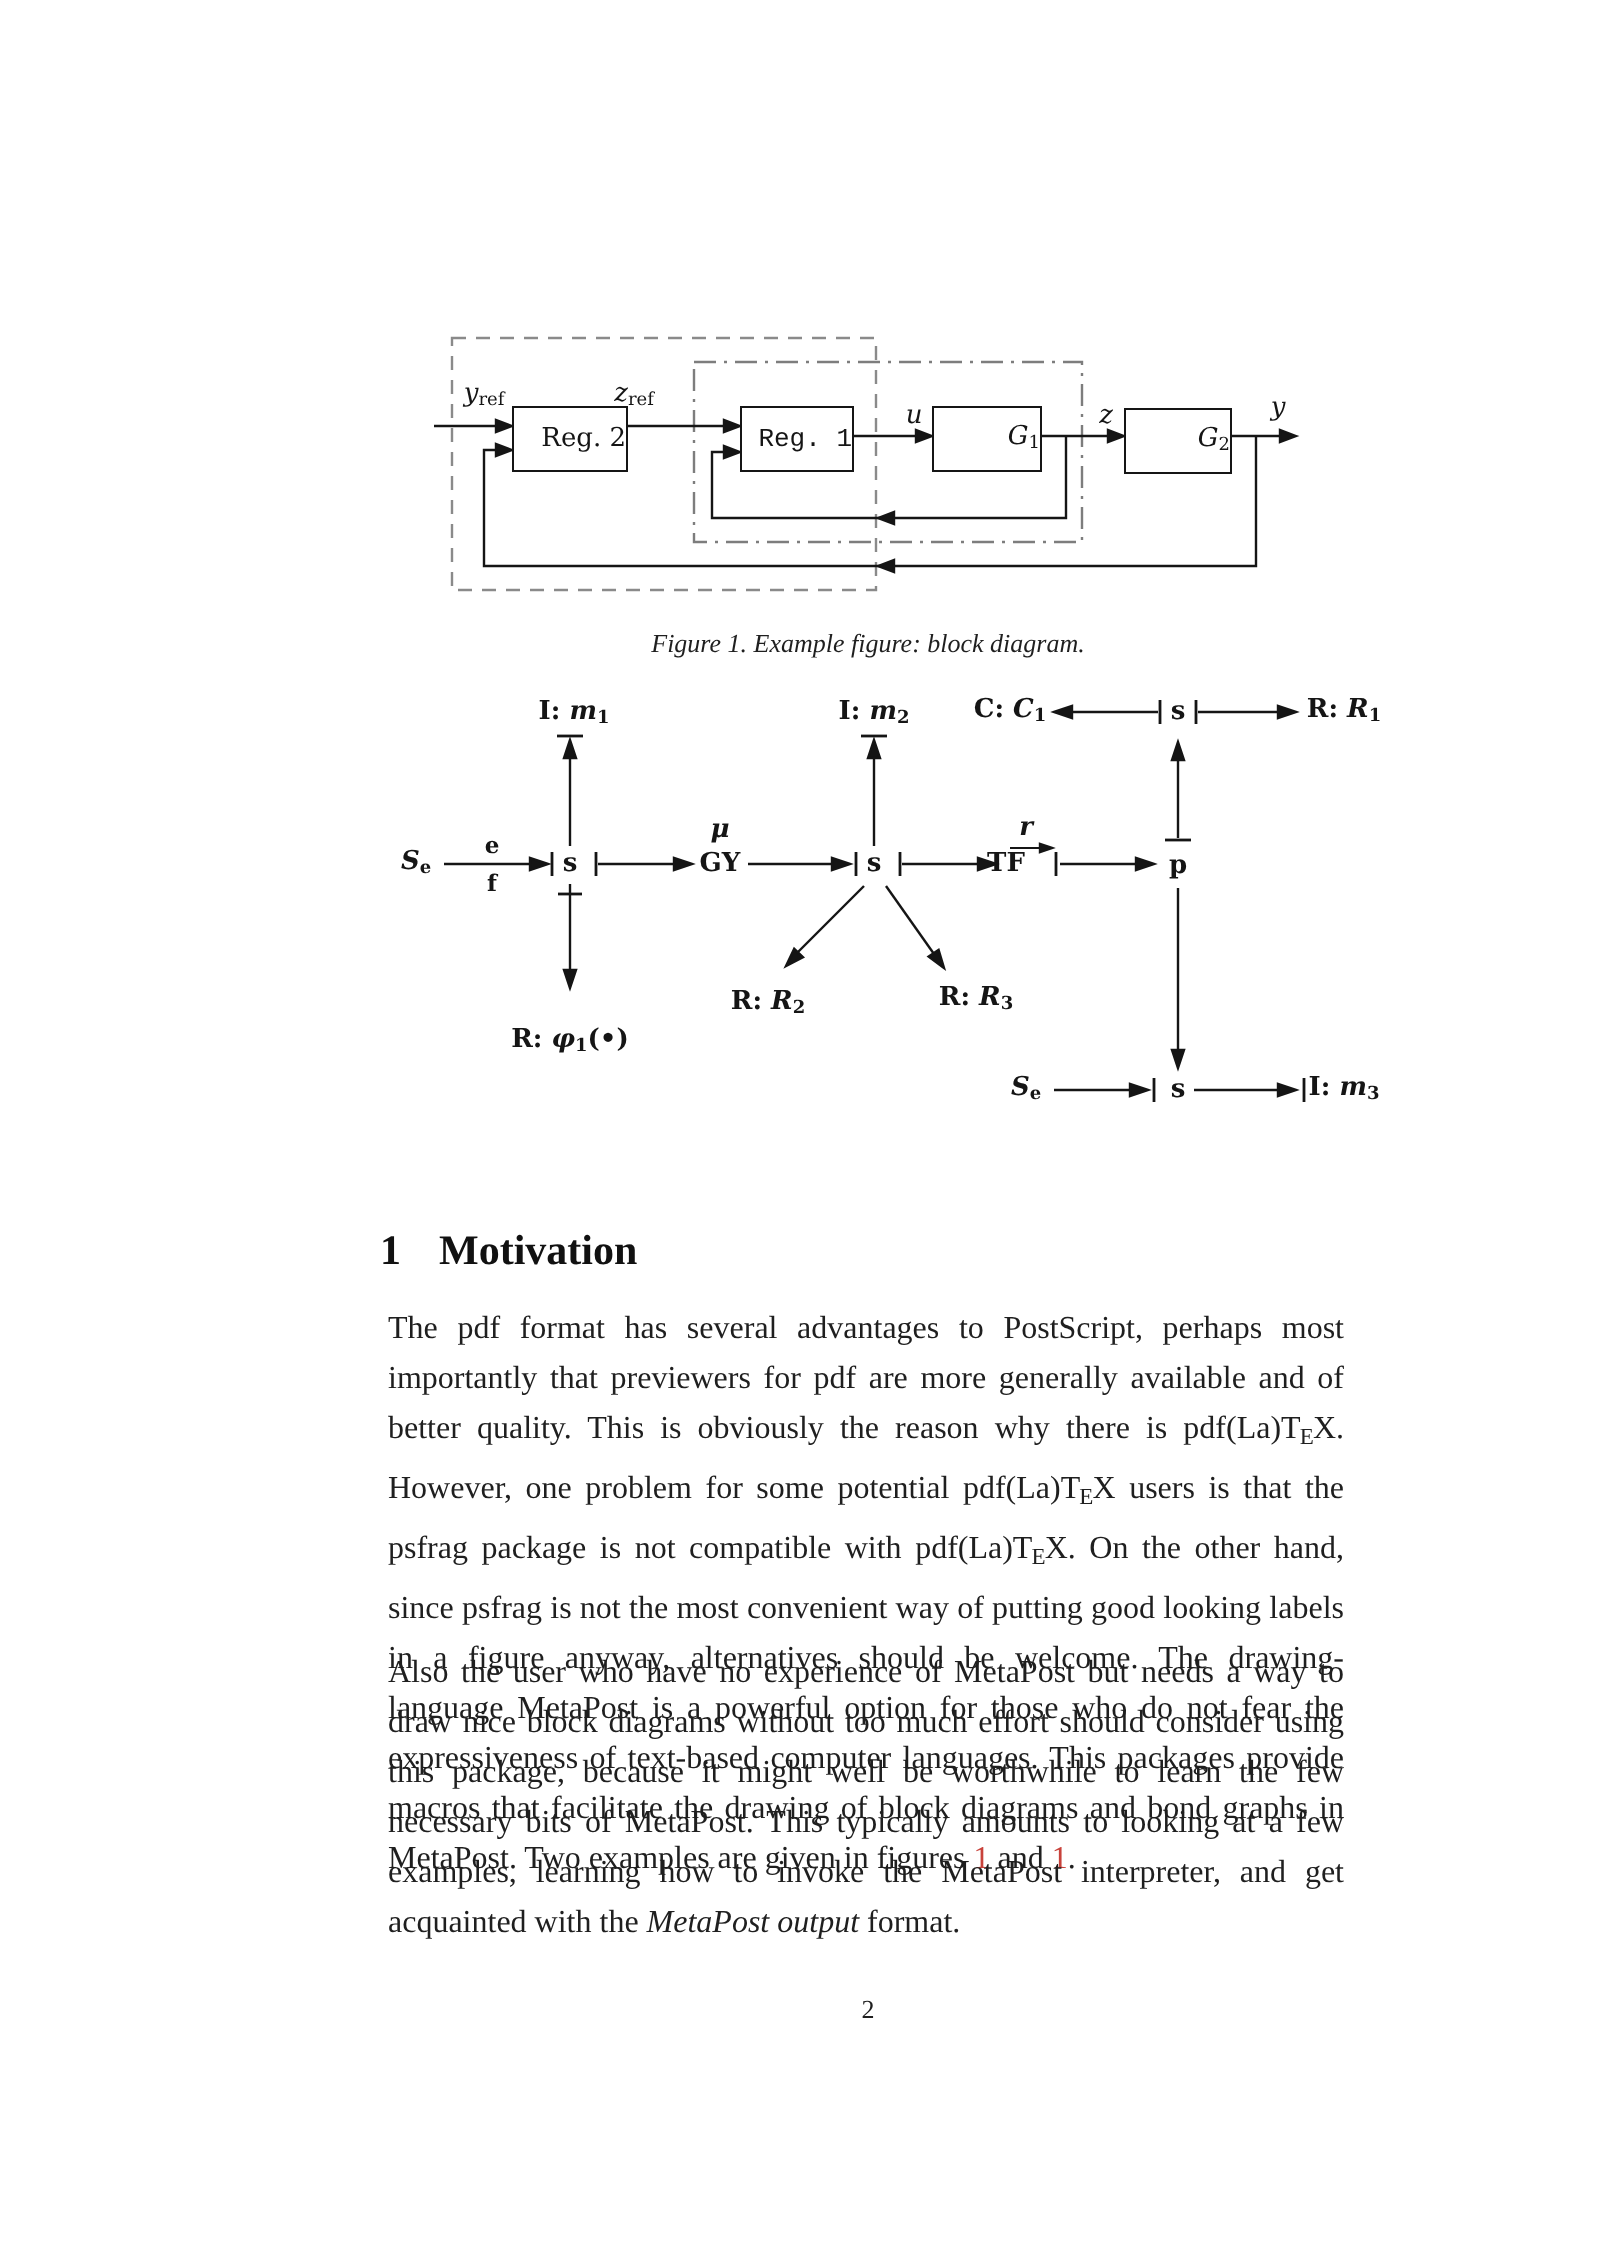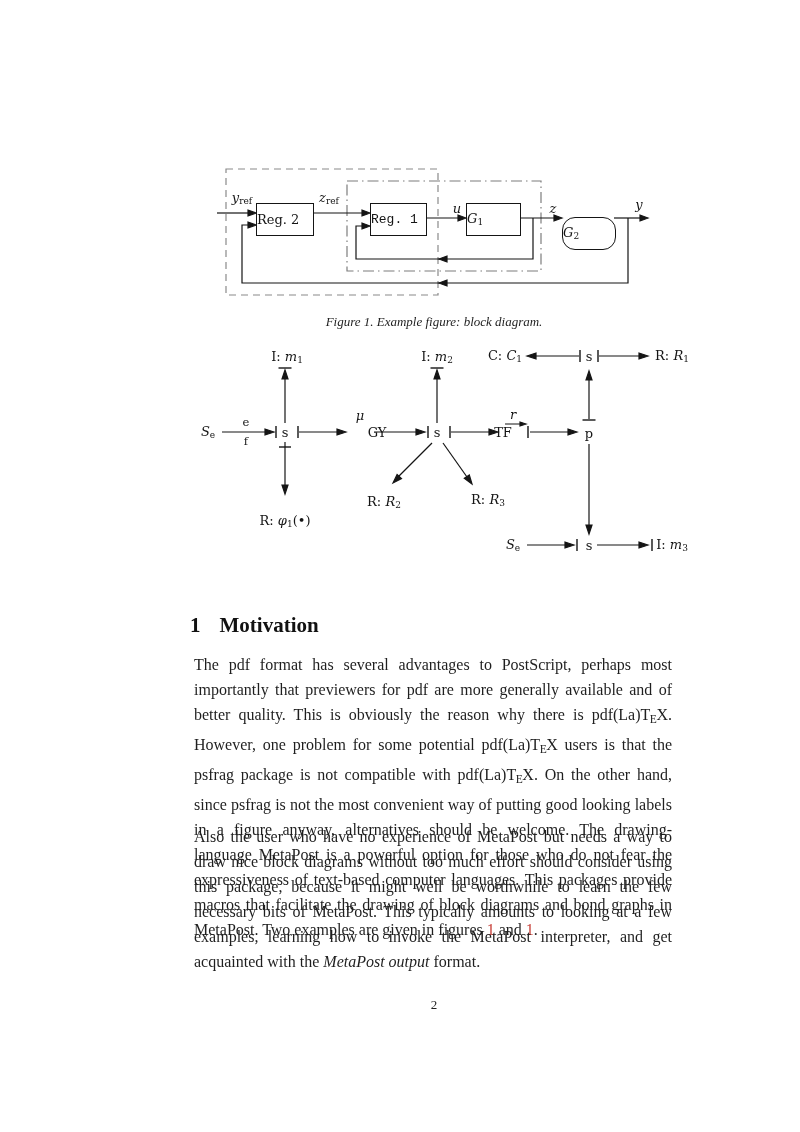--- a/index.html
+++ b/index.html
@@ -7,21 +7,21 @@
         font-family:"Liberation Serif","DejaVu Serif",serif;color:#1f1f1f;}
   svg{position:absolute;left:0;top:0;overflow:visible;}
   .fig{position:absolute;}
   
   .lbl{position:absolute;transform:translate(-50%,-50%);white-space:nowrap;
        font-family:"DejaVu Serif","Liberation Serif",serif;font-size:13px;color:#151515;line-height:1;}
   .lbl .v{font-style:italic;}
   .lbl sub{font-size:9px;font-style:normal;line-height:1;vertical-align:-2px;}
   
   .blk{position:absolute;border:1.3px solid #151515;background:#fff;display:flex;
-       align-items:center;justify-content:flex-start;font-family:"DejaVu Serif",serif;
+       align-items:center;justify-content:flex-end;font-family:"DejaVu Serif",serif;
        font-size:13px;color:#151515;}
   .caption{position:absolute;left:195px;width:478px;text-align:center;font-style:italic;
            font-size:13px;color:#1f1f1f;}
   .heading{position:absolute;left:190px;top:613px;font-size:21px;font-weight:bold;color:#111;}
   .heading .num{margin-right:19px;}
   .para{position:absolute;left:194px;width:478px;text-align:justify;
         font-size:16px;line-height:25px;color:#1f1f1f;}
   .para .link{color:#c8423b;}
   .para .it{font-style:italic;}
   .para .texE{font-size:0.72em;vertical-align:-0.26em;margin:0 -0.04em;}
@@ -63,34 +63,34 @@
 
     <div class="blk" style="left:41px;top:38px;width:56px;height:31px;">
       <span>Reg. 2</span>
     </div>
     <div class="blk" style="left:155px;top:38px;width:55px;height:31px;font-family:Liberation Mono, monospace;">
       <span>Reg. 1</span>
     </div>
     <div class="blk" style="left:251px;top:38px;width:53px;height:31px;">
       <span class="lbl" style="position:static;transform:none;"><span class="v">G</span><sub>1</sub></span>
     </div>
-    <div class="blk" style="left:347px;top:52px;width:52px;height:31px;border-radius:13px;">
+    <div class="blk" style="left:347px;top:39px;width:52px;height:31px;">
       <span class="lbl" style="position:static;transform:none;"><span class="v">G</span><sub>2</sub></span>
     </div>
 
     <div class="lbl" style="left:27px;top:33px;"><span class="v">y</span><sub>ref</sub></div>
-    <div class="lbl" style="left:114px;top:33px;"><span class="v">z</span><sub>ref</sub></div>
+    <div class="lbl" style="left:102px;top:33px;"><span class="v">z</span><sub>ref</sub></div>
     <div class="lbl" style="left:242px;top:43px;"><span class="v">u</span></div>
     <div class="lbl" style="left:338px;top:43px;"><span class="v">z</span></div>
     <div class="lbl" style="left:424px;top:39px;"><span class="v">y</span></div>
   </div>
 
   <div class="caption" style="top:314px;">Figure 1. Example figure: block diagram.</div>
 
-  <div class="fig" style="left:195px;top:345px;width:500px;height:215px;">
+  <div class="fig" style="left:195px;top:345px;width:500px;height:215px;font-weight:bold;">
     <svg width="500" height="215" viewBox="0 0 500 215">
       <g stroke="#151515" stroke-width="1.2" fill="#151515">
 
         <line x1="27" y1="87" x2="71" y2="87"></line>
           <polygon points="79,87 70,84 70,90"></polygon>
         <line x1="81" y1="81" x2="81" y2="93" stroke-width="1.4"></line>
 
         <line x1="103" y1="81" x2="103" y2="93" stroke-width="1.4"></line>
         <line x1="104" y1="87" x2="143" y2="87"></line>
           <polygon points="151,87 142,84 142,90"></polygon>
@@ -157,21 +157,21 @@
     <div class="lbl" style="left:242px;top:12px;text-align:center;"><span>I: </span><span class="v">m</span><sub>2</sub></div>
     <div class="lbl" style="left:310px;top:11px;"><span>C: </span><span class="v">C</span><sub>1</sub></div>
     <div class="lbl" style="left:394px;top:11px;"><span>s</span></div>
     <div class="lbl" style="left:477px;top:11px;"><span>R: </span><span class="v">R</span><sub>1</sub></div>
 
     <div class="lbl" style="left:13px;top:87px;"><span class="v">S</span><sub>e</sub></div>
     <div class="lbl" style="left:51px;top:78px;font-size:11.5px;"><span>e</span></div>
     <div class="lbl" style="left:51px;top:97px;font-size:11.5px;"><span>f</span></div>
     <div class="lbl" style="left:90px;top:87px;"><span>s</span></div>
     <div class="lbl" style="left:165px;top:70px;"><span class="v">μ</span></div>
-    <div class="lbl" style="left:182px;top:87px;"><span>GY</span></div>
+    <div class="lbl" style="left:165px;top:87px;"><span>GY</span></div>
     <div class="lbl" style="left:242px;top:87px;"><span>s</span></div>
     <div class="lbl" style="left:318px;top:69px;"><span class="v">r</span></div>
     <div class="lbl" style="left:308px;top:87px;"><span>TF</span></div>
     <div class="lbl" style="left:394px;top:88px;"><span>p</span></div>
 
     <div class="lbl" style="left:90px;top:176px;"><span>R: </span><span class="v">φ</span><sub>1</sub><span>(•)</span></div>
     <div class="lbl" style="left:189px;top:157px;"><span>R: </span><span class="v">R</span><sub>2</sub></div>
     <div class="lbl" style="left:293px;top:155px;"><span>R: </span><span class="v">R</span><sub>3</sub></div>
 
     <div class="lbl" style="left:318px;top:200px;"><span class="v">S</span><sub>e</sub></div>

